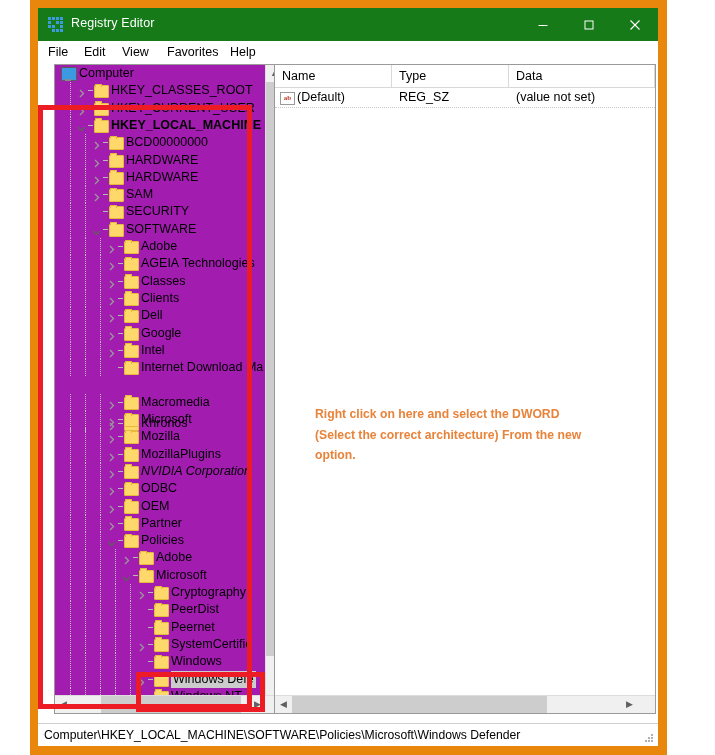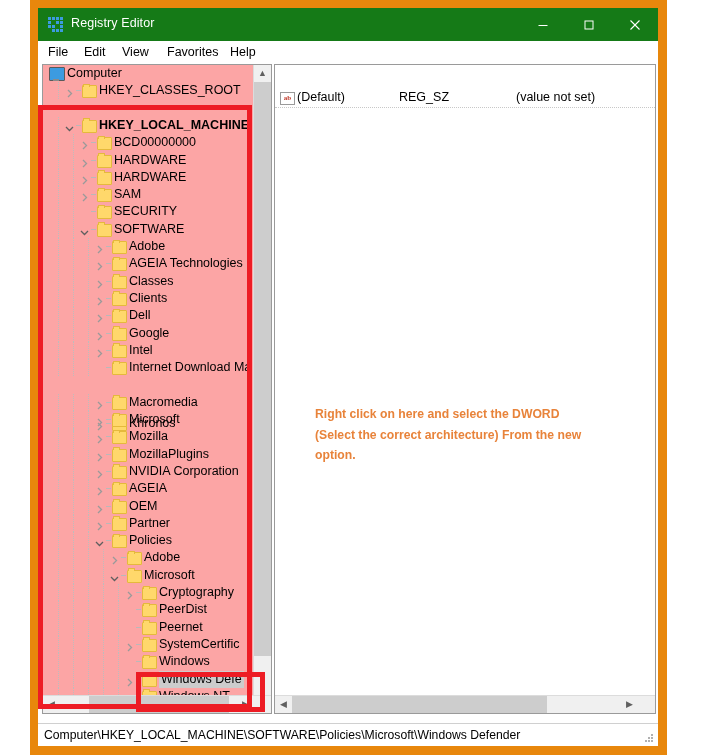--- a/index.html
+++ b/index.html
@@ -26,22 +26,22 @@
 
   
   #menubar{height:23px;background:#ffffff;border-bottom:1px solid #ffffff;
            position:relative;}
   .menu-item{position:absolute;top:3px;font-size:12.5px;color:#000;padding:1px 4px;}
 
   
   #content{position:absolute;left:0;top:56px;width:620px;height:660px;}
 
   
-  #tree-pane{position:absolute;left:4px;top:0;width:228px;height:648px;
-             background:#fca5a5;border:1px solid #9a9a9a;overflow:hidden;}
+  #tree-pane{position:absolute;left:16px;top:0;width:228px;height:648px;
+             background:#a21caf;border:1px solid #9a9a9a;overflow:hidden;}
   #tree-clip{position:absolute;left:0;top:0;width:209px;height:646px;overflow:hidden;}
   .node{position:absolute;left:0;height:17px;line-height:17px;white-space:nowrap;
         font-size:12.5px;color:#000;}
   .node .lbl{position:absolute;top:0;}
   .node.sel .lbl{background:#cccccc;padding:0 2px;}
   .tw{position:absolute;top:4px;width:9px;height:9px;}
   .folder{position:absolute;top:3px;width:13px;height:11px;background:#FFD86B;
           border:1px solid #E5B93C;border-radius:1px;}
   .folder:before{content:"";position:absolute;left:0;top:-2.5px;width:5px;height:2px;
           background:#FFD86B;border:1px solid #E5B93C;border-bottom:none;
@@ -157,20 +157,29 @@
           </div>
           <div class="node" style="top: 17.3px; width: 209px; text-align: center;">
             <div style="position: absolute; top: 0px; width: 1px; height: 17px; left: 15px; background: repeating-linear-gradient(rgb(189, 189, 189) 0px, rgb(189, 189, 189) 1px, transparent 1px, transparent 2px);"></div>
             <div class="tw" style="left: 22px;"><svg width="9" height="9" viewBox="0 0 9 9">
                 <polyline points="3,1 6.5,4.5 3,8" fill="none" stroke="#9a9a9a" stroke-width="1.3"></polyline>
               </svg></div>
             <div class="dash" style="left: 33px;"></div>
             <div class="folder" style="left: 39px;"></div>
             <span class="lbl" style="left: 56px;">HKEY_CLASSES_ROOT</span>
           </div>
+          <div class="node" style="top: 34.6px; width: 209px;">
+            <div style="position: absolute; top: 0px; width: 1px; height: 17px; left: 15px; background: repeating-linear-gradient(rgb(189, 189, 189) 0px, rgb(189, 189, 189) 1px, transparent 1px, transparent 2px);"></div>
+            <div class="tw" style="left: 22px;"><svg width="9" height="9" viewBox="0 0 9 9">
+                <polyline points="3,1 6.5,4.5 3,8" fill="none" stroke="#9a9a9a" stroke-width="1.3"></polyline>
+              </svg></div>
+            <div class="dash" style="left: 33px;"></div>
+            <div class="folder" style="left: 39px;"></div>
+            <span class="lbl" style="left: 56px;">HKEY_CURRENT_USER</span>
+          </div>
           <div class="node" style="top: 51.9px; width: 209px; font-weight: bold;">
             <div style="position: absolute; top: 0px; width: 1px; height: 17px; left: 15px; background: repeating-linear-gradient(rgb(189, 189, 189) 0px, rgb(189, 189, 189) 1px, transparent 1px, transparent 2px);"></div>
             <div class="tw" style="left: 22px;"><svg width="9" height="9" viewBox="0 0 9 9">
                 <polyline points="1,3 4.5,6.5 8,3" fill="none" stroke="#5f5f5f" stroke-width="1.3"></polyline>
               </svg></div>
             <div class="dash" style="left: 33px;"></div>
             <div class="folder" style="left: 39px;"></div>
             <span class="lbl" style="left: 56px;">HKEY_LOCAL_MACHINE</span>
           </div>
           <div class="node" style="top: 69.2px; width: 209px;">
@@ -363,41 +372,41 @@
             <div style="position: absolute; top: 0px; width: 1px; height: 17px; left: 15px; background: repeating-linear-gradient(rgb(189, 189, 189) 0px, rgb(189, 189, 189) 1px, transparent 1px, transparent 2px);"></div>
             <div style="position: absolute; top: 0px; width: 1px; height: 17px; left: 30px; background: repeating-linear-gradient(rgb(189, 189, 189) 0px, rgb(189, 189, 189) 1px, transparent 1px, transparent 2px);"></div>
             <div style="position: absolute; top: 0px; width: 1px; height: 17px; left: 45px; background: repeating-linear-gradient(rgb(189, 189, 189) 0px, rgb(189, 189, 189) 1px, transparent 1px, transparent 2px);"></div>
             <div class="tw" style="left: 52px;"><svg width="9" height="9" viewBox="0 0 9 9">
                 <polyline points="3,1 6.5,4.5 3,8" fill="none" stroke="#9a9a9a" stroke-width="1.3"></polyline>
               </svg></div>
             <div class="dash" style="left: 63px;"></div>
             <div class="folder" style="left: 69px;"></div>
             <span class="lbl" style="left: 86px;">MozillaPlugins</span>
           </div>
-          <div class="node" style="top: 397.9px; width: 209px;">
+          <div class="node" style="top: 397.9px; width: 209px; font-style: italic;">
             <div style="position: absolute; top: 0px; width: 1px; height: 17px; left: 15px; background: repeating-linear-gradient(rgb(189, 189, 189) 0px, rgb(189, 189, 189) 1px, transparent 1px, transparent 2px);"></div>
             <div style="position: absolute; top: 0px; width: 1px; height: 17px; left: 30px; background: repeating-linear-gradient(rgb(189, 189, 189) 0px, rgb(189, 189, 189) 1px, transparent 1px, transparent 2px);"></div>
             <div style="position: absolute; top: 0px; width: 1px; height: 17px; left: 45px; background: repeating-linear-gradient(rgb(189, 189, 189) 0px, rgb(189, 189, 189) 1px, transparent 1px, transparent 2px);"></div>
             <div class="tw" style="left: 52px;"><svg width="9" height="9" viewBox="0 0 9 9">
                 <polyline points="3,1 6.5,4.5 3,8" fill="none" stroke="#9a9a9a" stroke-width="1.3"></polyline>
               </svg></div>
             <div class="dash" style="left: 63px;"></div>
             <div class="folder" style="left: 69px;"></div>
             <span class="lbl" style="left: 86px;">NVIDIA Corporation</span>
           </div>
           <div class="node" style="top: 415.2px; width: 209px;">
             <div style="position: absolute; top: 0px; width: 1px; height: 17px; left: 15px; background: repeating-linear-gradient(rgb(189, 189, 189) 0px, rgb(189, 189, 189) 1px, transparent 1px, transparent 2px);"></div>
             <div style="position: absolute; top: 0px; width: 1px; height: 17px; left: 30px; background: repeating-linear-gradient(rgb(189, 189, 189) 0px, rgb(189, 189, 189) 1px, transparent 1px, transparent 2px);"></div>
             <div style="position: absolute; top: 0px; width: 1px; height: 17px; left: 45px; background: repeating-linear-gradient(rgb(189, 189, 189) 0px, rgb(189, 189, 189) 1px, transparent 1px, transparent 2px);"></div>
             <div class="tw" style="left: 52px;"><svg width="9" height="9" viewBox="0 0 9 9">
                 <polyline points="3,1 6.5,4.5 3,8" fill="none" stroke="#9a9a9a" stroke-width="1.3"></polyline>
               </svg></div>
             <div class="dash" style="left: 63px;"></div>
             <div class="folder" style="left: 69px;"></div>
-            <span class="lbl" style="left: 86px;">AGEIA</span>
+            <span class="lbl" style="left: 86px;">ODBC</span>
           </div>
           <div class="node" style="top: 432.5px; width: 209px;">
             <div style="position: absolute; top: 0px; width: 1px; height: 17px; left: 15px; background: repeating-linear-gradient(rgb(189, 189, 189) 0px, rgb(189, 189, 189) 1px, transparent 1px, transparent 2px);"></div>
             <div style="position: absolute; top: 0px; width: 1px; height: 17px; left: 30px; background: repeating-linear-gradient(rgb(189, 189, 189) 0px, rgb(189, 189, 189) 1px, transparent 1px, transparent 2px);"></div>
             <div style="position: absolute; top: 0px; width: 1px; height: 17px; left: 45px; background: repeating-linear-gradient(rgb(189, 189, 189) 0px, rgb(189, 189, 189) 1px, transparent 1px, transparent 2px);"></div>
             <div class="tw" style="left: 52px;"><svg width="9" height="9" viewBox="0 0 9 9">
                 <polyline points="3,1 6.5,4.5 3,8" fill="none" stroke="#9a9a9a" stroke-width="1.3"></polyline>
               </svg></div>
             <div class="dash" style="left: 63px;"></div>
             <div class="folder" style="left: 69px;"></div>
@@ -538,20 +547,25 @@
         <div class="sb-arrow" style="top:629px">▼</div>
       </div>
       <div id="tree-hsb">
         <div class="sb-harrow" style="left:0">◀</div>
         <div id="tree-hthumb"></div>
         <div class="sb-harrow" style="left:194px">▶</div>
       </div>
     </div>
 
     <div id="list-pane">
+      <div id="hdr">
+          <div class="hcell" style="left: 0px; width: 117px;">Name</div>
+          <div class="hcell" style="left: 117px; width: 117px;">Type</div>
+          <div class="hcell" style="left: 234px; width: 146px;">Data</div>
+        </div>
       <div id="rows">
           <div class="lrow">
             <div class="abicon">ab</div>
             <div class="lcell" style="left: 22px;">(Default)</div>
             <div class="lcell" style="left: 124px;">REG_SZ</div>
             <div class="lcell" style="left: 241px;">(value not set)</div>
           </div>
         </div>
       <div id="list-hsb">
         <div class="sb-harrow" style="left:0">◀</div>

